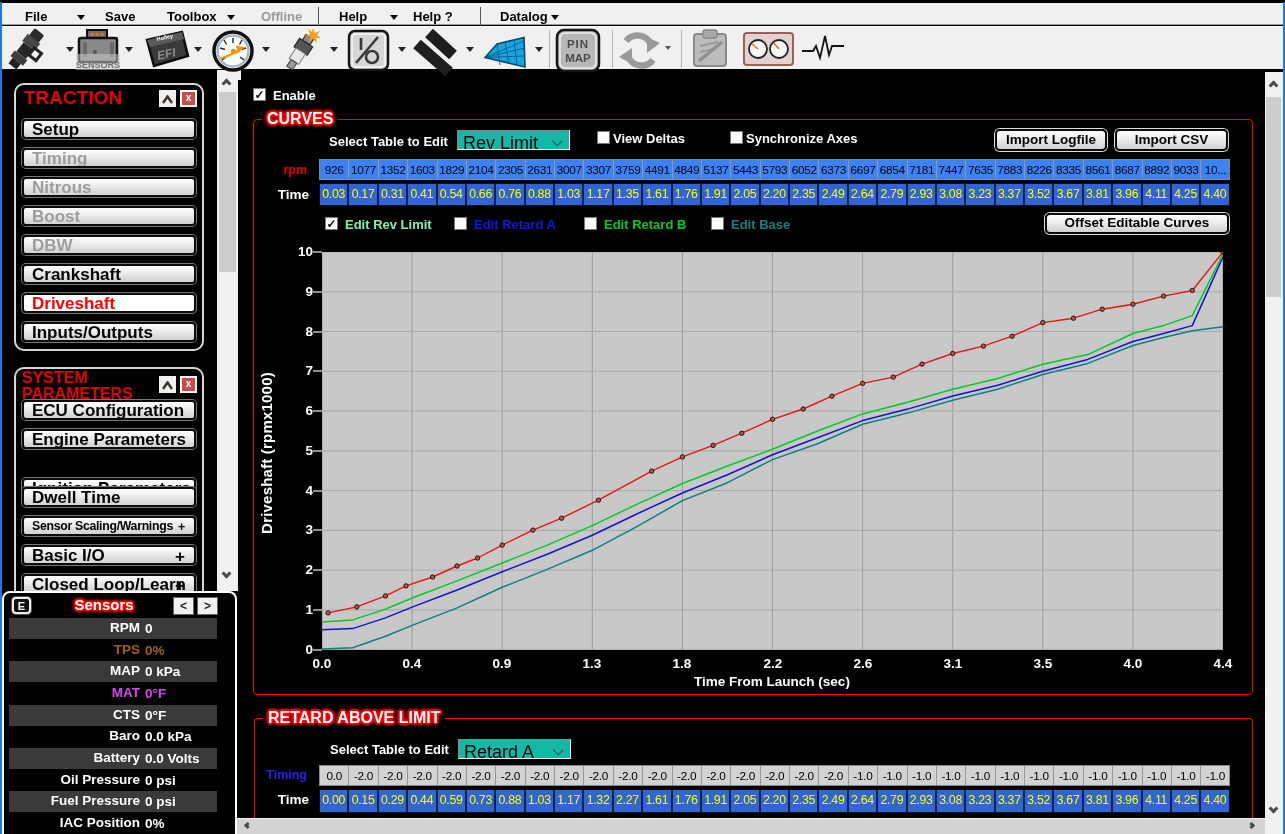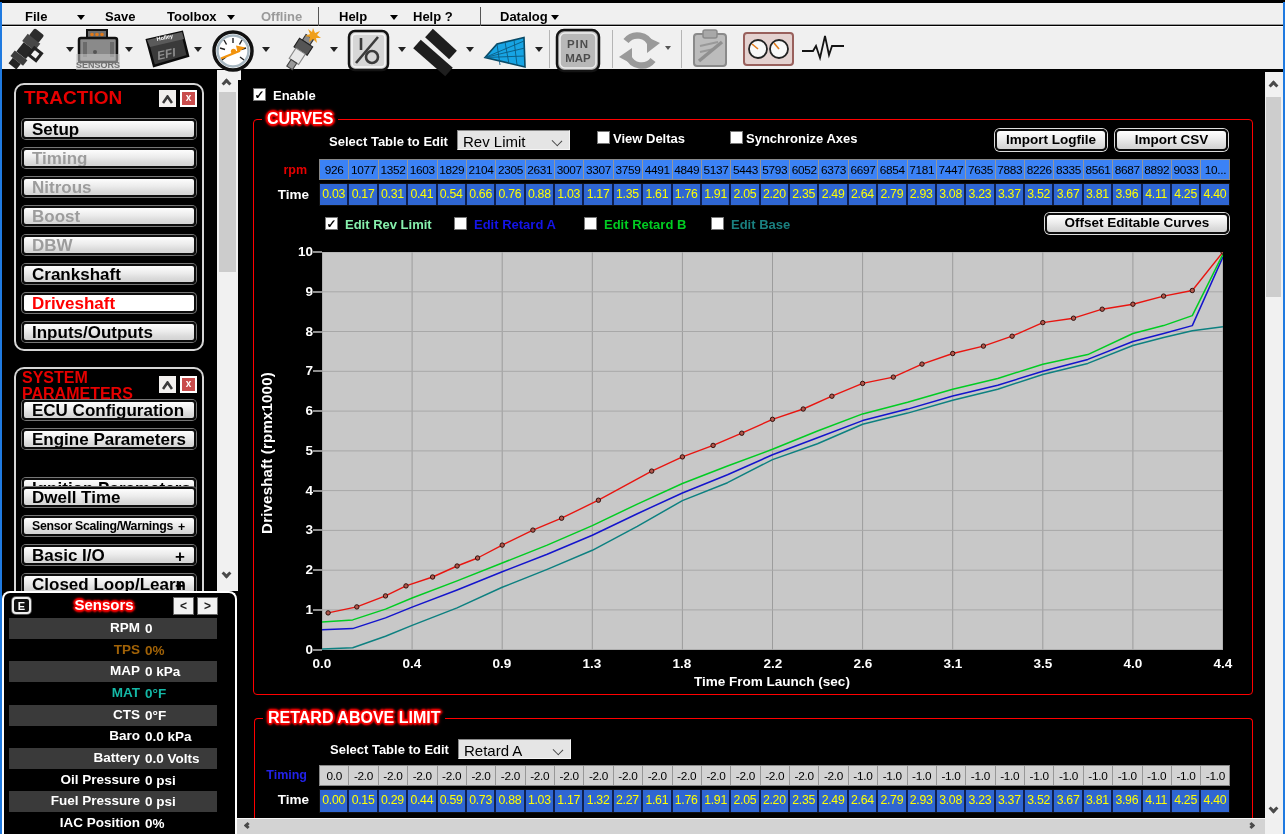--- a/index.html
+++ b/index.html
@@ -10,21 +10,21 @@
 .tsep{position:absolute;top:3px;width:1px;height:38px;background:#b5b5b5}
 .chev{position:absolute;width:7px;height:7px;border-left:3px solid #4a4a4a;border-bottom:3px solid #4a4a4a}
 .pbtn{position:absolute;left:6px;width:174px;height:20px;background:linear-gradient(#fdfdfd,#ececec 45%,#d9d9d9 80%,#d3d3d3);border:2px solid #0c0c0c;border-radius:4px;box-shadow:0 0 0 1px #777;color:#000;font-weight:bold;font-size:17px;padding:1px 0 0 8px;line-height:15px;white-space:nowrap;overflow:hidden}
 .pdis{color:#9c9c9c}
 .pact{background:#fff;color:#f00}
 .hdrbtn{position:absolute;top:5px;width:17px;height:17px;background:#f2f0ee;color:#3a3a3a;font-weight:bold;text-align:center;font-size:14px;line-height:19px}
 .xbtn{position:absolute;top:5px;width:17px;height:17px;background:#c94c4c;border:2px solid #fff;color:#fff;font-weight:bold;text-align:center;font-size:10px;line-height:12px}
 .cb{position:absolute;width:13px;height:13px;background:#fff;border:1px solid #777;color:#000;font-size:12px;line-height:12px;text-align:center;font-weight:bold}
 .wlab{position:absolute;color:#fff;font-weight:bold;font-size:13px}
 .gbtn{position:absolute;background:linear-gradient(#ffffff,#ececec 45%,#dadada 80%,#d2d2d2);border:2px solid #0c0c0c;border-radius:5px;box-shadow:0 0 0 1px #dedede;color:#000;font-weight:bold;font-size:13.5px;text-align:center}
-.sel{position:absolute;background:#e5e5e5;border:1px solid #f5f5f5;border-top-color:#888;border-left-color:#888;color:#000;font-size:15px;padding:2px 0 0 5px}
+.sel{position:absolute;background:#14b8a6;border:1px solid #f5f5f5;border-top-color:#888;border-left-color:#888;color:#000;font-size:18px;padding:2px 0 0 5px}
 .sel:after{content:"";position:absolute;right:8px;top:6px;width:7px;height:7px;border-right:1.6px solid #444;border-bottom:1.6px solid #444;transform:rotate(45deg) scaleY(0.9)}
 .hc{width:29.38px;height:100%;color:#000;font-size:11.8px;letter-spacing:-0.3px;text-align:center;border-right:1px solid #979797;padding-top:3px;overflow:hidden;flex-shrink:0}
 .bc{width:29.38px;height:100%;color:#ffff00;font-size:12.3px;letter-spacing:-0.3px;text-align:center;background:#2f66d2;border-right:2px solid #10204e;padding-top:3px;flex-shrink:0}
 .trow{position:absolute;display:flex;overflow:hidden}
 .fieldset{position:absolute;border:1.5px solid #f00;border-radius:4px}
 .legend{position:absolute;top:-10px;left:8px;background:#000;padding:0 5px;color:#fff;font-weight:bold;font-size:16px;text-shadow:-2px 0 2px #f00,2px 0 2px #f00,0 -2px 2px #f00,0 2px 2px #f00,-1px -1px 2px #f00,1px 1px 2px #f00,1px -1px 2px #f00,-1px 1px 2px #f00,0 0 5px #f00;white-space:nowrap}
 </style></head>
 <body>
 
 <div style="position:absolute;left:0;top:0;width:1285px;height:25px;background:#f0f0f0;border-top:3px solid #000;border-bottom:1px solid #9a9a9a">
@@ -220,21 +220,21 @@
     <span style="position:absolute;left:136px;top:3px;white-space:nowrap">0</span>
   </div>
 <div style="position:absolute;left:9px;top:640px;width:208px;height:21px;color:#a16207;font-weight:bold;font-size:13.5px">
     <span style="position:absolute;right:77px;top:2px;white-space:nowrap">TPS</span>
     <span style="position:absolute;left:136px;top:3px;white-space:nowrap">0%</span>
   </div>
 <div style="position:absolute;left:9px;top:661px;width:208px;height:21px;background:#3a3a3a;color:#fff;font-weight:bold;font-size:13.5px">
     <span style="position:absolute;right:77px;top:2px;white-space:nowrap">MAP</span>
     <span style="position:absolute;left:136px;top:3px;white-space:nowrap">0 kPa</span>
   </div>
-<div style="position:absolute;left:9px;top:683px;width:208px;height:28px;color:#14b8a6;font-weight:bold;font-size:13.5px">
+<div style="position:absolute;left:9px;top:683px;width:208px;height:28px;color:#d946ef;font-weight:bold;font-size:13.5px">
     <span style="position:absolute;right:77px;top:2px;white-space:nowrap">MAT</span>
     <span style="position:absolute;left:136px;top:3px;white-space:nowrap">0°F</span>
   </div>
 <div style="position:absolute;left:9px;top:705px;width:208px;height:21px;background:#3a3a3a;color:#fff;font-weight:bold;font-size:13.5px">
     <span style="position:absolute;right:77px;top:2px;white-space:nowrap">CTS</span>
     <span style="position:absolute;left:136px;top:3px;white-space:nowrap">0°F</span>
   </div>
 <div style="position:absolute;left:9px;top:726px;width:208px;height:21px;color:#fff;font-weight:bold;font-size:13.5px">
     <span style="position:absolute;right:77px;top:2px;white-space:nowrap">Baro</span>
     <span style="position:absolute;left:136px;top:3px;white-space:nowrap">0.0 kPa</span>

